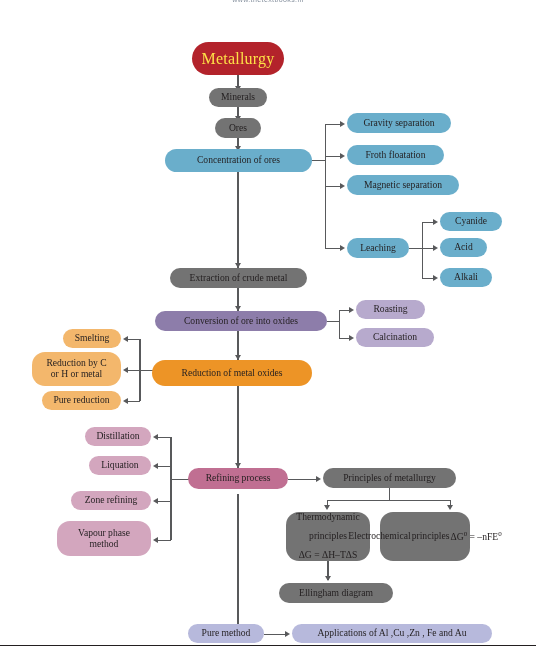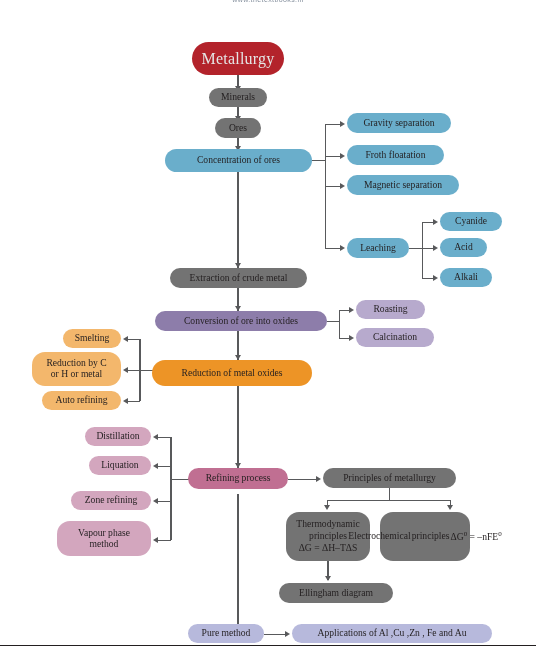--- a/index.html
+++ b/index.html
@@ -23,21 +23,21 @@
     display:flex;align-items:center;justify-content:center;
     text-align:center;border-radius:999px;
     line-height:1.12;
     font-size:9.6px;
     padding:0 6px;
     color:#231f20;
     z-index:5;
   }
   .node.multiline{border-radius:13px;}
 
-  .c-red   {background:#b3232b;color:#e5e5e5;}
+  .c-red   {background:#b3232b;color:#fde047;}
   .c-green {background:#737373;}
   .c-green2{background:#737373;}
   .c-blue  {background:#6aaecb;}
   .c-purple{background:#8d7daa;}
   .c-purple-l{background:#b7aacd;}
   .c-orange{background:#ed9426;}
   .c-orange-l{background:#f3b76c;}
   .c-pink  {background:#c06f92;}
   .c-pink-l{background:#d3a6be;}
   .c-lav   {background:#b7b9dc;}
@@ -165,21 +165,21 @@
   <div class="arrow-l" style="left:123px;top:336px;"></div>
   <div class="node c-orange-l" style="left:63px;top:329px;width:58px;height:19px;">Smelting</div>
 
   <div class="ln h" style="left:128px;top:369.5px;width:12px;"></div>
   <div class="arrow-l" style="left:123px;top:367px;"></div>
   <div class="node c-orange-l multiline" style="left:32px;top:352px;width:89px;height:34px;white-space:pre-line;">Reduction by C
 or H or metal</div>
 
   <div class="ln h" style="left:128px;top:400.5px;width:12px;"></div>
   <div class="arrow-l" style="left:123px;top:398px;"></div>
-  <div class="node c-orange-l" style="left:42px;top:391px;width:79px;height:19px;">Auto refining</div>
+  <div class="node c-orange-l" style="left:42px;top:391px;width:79px;height:19px;">Pure reduction</div>
 
   <div class="node c-pink" style="left:188px;top:468px;width:100px;height:21px;">Refining process</div>
 
   <div class="ln h" style="left:171px;top:478.5px;width:18px;"></div>
   <div class="ln v" style="left:170.4px;top:437px;height:103px;"></div>
 
   <div class="ln h" style="left:158px;top:436.5px;width:13px;"></div>
   <div class="arrow-l" style="left:153px;top:434px;"></div>
   <div class="node c-pink-l" style="left:85px;top:427px;width:66px;height:19px;">Distillation</div>
 
@@ -200,21 +200,21 @@
   <div class="arrow-r" style="left:316px;top:476px;"></div>
   <div class="node c-green2" style="left:323px;top:468px;width:133px;height:20px;">Principles of metallurgy</div>
 
   <div class="ln v" style="left:388.7px;top:488px;height:12px;"></div>
   <div class="ln h" style="left:327px;top:499.5px;width:124px;"></div>
   <div class="ln v" style="left:327px;top:500px;height:7px;"></div>
   <div class="arrow-d" style="left:324.4px;top:505px;"></div>
   <div class="ln v" style="left:450px;top:500px;height:7px;"></div>
   <div class="arrow-d" style="left:447.4px;top:505px;"></div>
 
-  <div class="node c-green multiline" style="left:286px;top:512px;width:84px;height:49px;flex-direction:column;gap:1px;">
+  <div class="node c-green multiline" style="left:286px;top:512px;width:84px;height:49px;flex-direction:column;gap:1px;justify-content:space-between;">
     <span>Thermodynamic</span>
     <span>principles</span>
     <span class="eq">ΔG = ΔH–TΔS</span>
   </div>
 
   <div class="node c-green multiline" style="left:380px;top:512px;width:90px;height:49px;flex-direction:row;gap:1px;">
     <span>Electrochemical</span>
     <span>principles</span>
     <span class="eq"><span>ΔG</span><span class="sup">0</span><span> = –nFE</span><span class="sup">0</span></span>
   </div>

